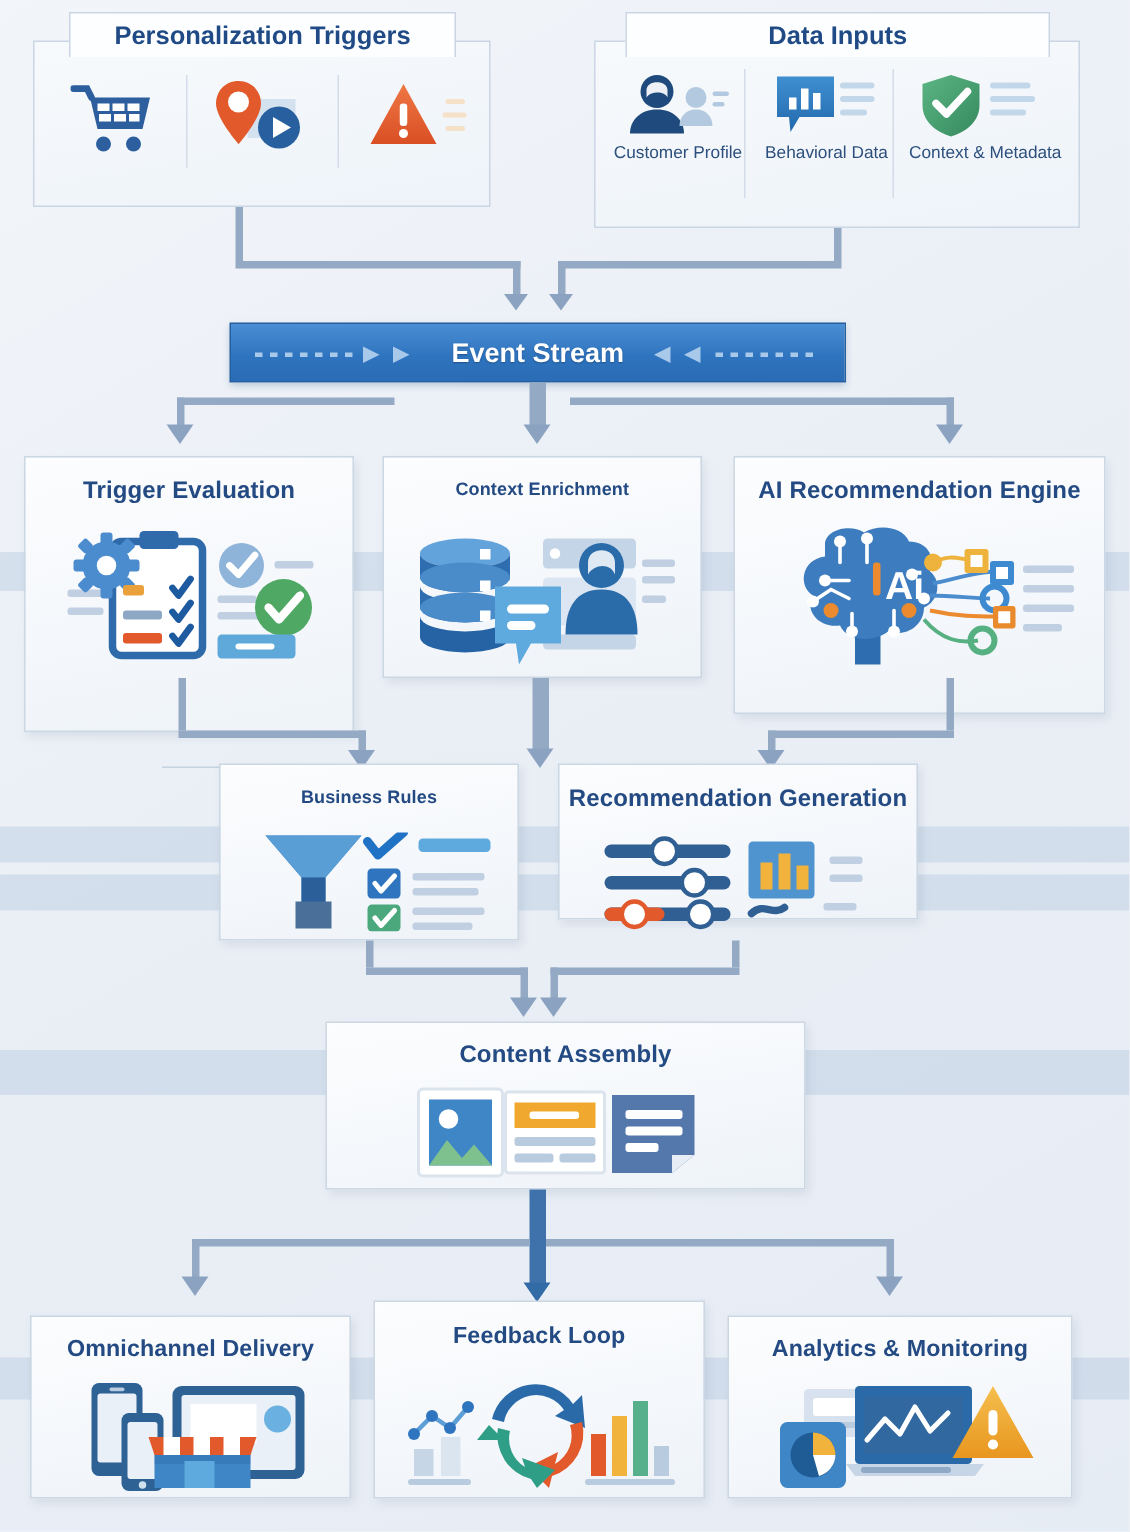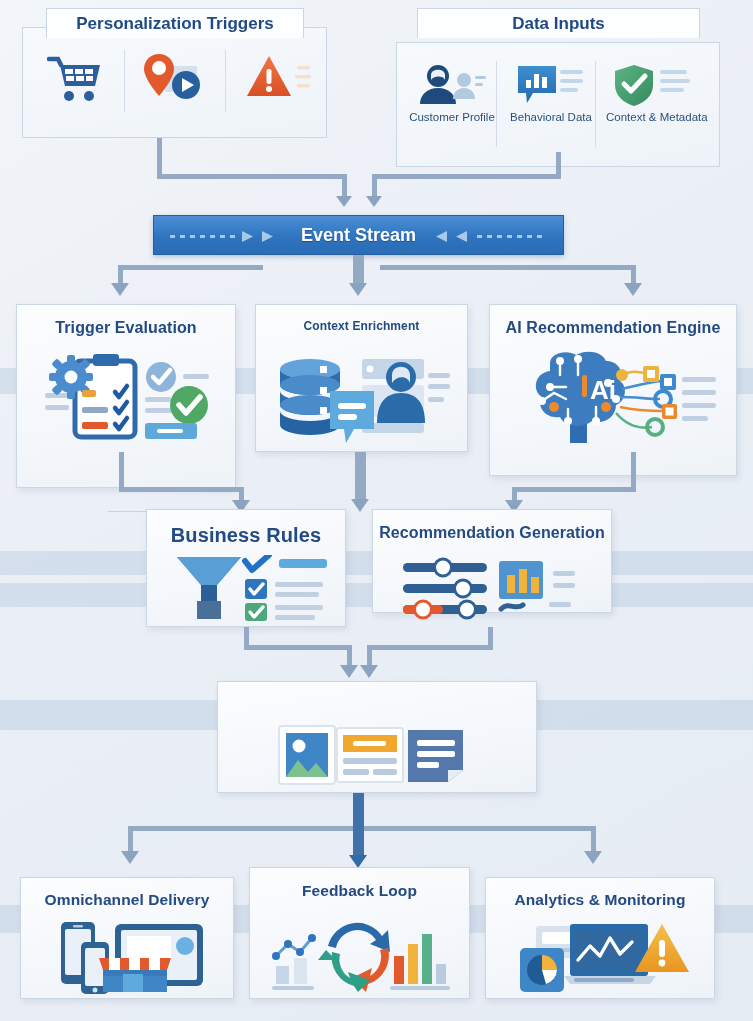--- a/index.html
+++ b/index.html
@@ -147,21 +147,21 @@
         <rect x="52" y="14" width="13" height="3.4" rx="1.7" fill="#f5e0c8"></rect>
         <rect x="50" y="23" width="16" height="3.4" rx="1.7" fill="#f5e0c8"></rect>
         <rect x="52" y="32" width="13" height="3.4" rx="1.7" fill="#f5e0c8"></rect>
       </svg>
     </div>
   </div>
   <div class="group-tab" style="left:46px; top:8px; width:258px; height:30px;">
     <span>Personalization Triggers</span>
   </div>
 
-  <div class="group-frame" style="left:396px; top:42px; width:324px; height:125px;">
+  <div class="group-frame" style="left:396px; top:27px; width:324px; height:125px;">
     <div class="vsep" style="left:99px; top:18px; height:86px;"></div>
     <div class="vsep" style="left:198px; top:18px; height:86px;"></div>
 
     <div class="art" style="left:20px; top:20px; width:70px; height:42px;">
       <svg width="70" height="42" viewBox="0 0 70 42">
         <circle cx="21" cy="13" r="11" fill="#1f4a7d"></circle>
         <path d="M21 25 C10 25 3 32 3 41 L39 41 C39 32 32 25 21 25 Z" fill="#1f4a7d"></path>
         <path d="M14 12 C14 5 28 5 28 12 L28 17 C26 12 16 13 14 17 Z" fill="#ffffff" opacity=".92"></path>
         <circle cx="47" cy="17" r="7" fill="#b3c9e0"></circle>
         <path d="M47 25 C40 25 36 30 36 36 L58 36 C58 30 54 25 47 25Z" fill="#b3c9e0"></path>
@@ -417,21 +417,21 @@
 
   <div class="conn" style="left:631px; top:452px; width:5px; height:35px;"></div>
   <div class="conn" style="left:512px; top:487px; width:124px; height:5px;"></div>
   <div class="conn" style="left:512px; top:487px; width:5px; height:14px;"></div>
   <div class="arrowhead" style="left:505px; top:500px;"></div>
 
   <div class="halo" style="left:0px; top:551px; width:753px; height:24px;"></div>
   <div class="halo" style="left:0px; top:583px; width:753px; height:24px;"></div>
 
   <div class="panel" style="left:146px; top:509px; width:200px; height:118px;">
-    <div class="panel-title" style="top:14px; font-size:20px;">
+    <div class="panel-title" style="top:14px; font-size:12px;">
       <span>Business Rules</span>
     </div>
     <div class="art" style="left:28px; top:45px; width:154px; height:66px;">
       <svg width="154" height="66" viewBox="0 0 154 66">
         <path d="M2 2 H66 L42 30 V50 H26 V30 Z" fill="#3f86c7"></path>
         <path d="M2 2 H66 L42 30 H26 Z" fill="#5a9ed6"></path>
         <path d="M26 30 H42 V50 H26 Z" fill="#2a5f99"></path>
         <rect x="22" y="46" width="24" height="18" fill="#4a7099"></rect>
         <path d="M70 6 l7 9 l17 -15" stroke="#1f72c4" stroke-width="6" fill="none" stroke-linecap="round" stroke-linejoin="round"></path>
         <rect x="104" y="4" width="48" height="9" rx="3" fill="#5ea9de"></rect>
@@ -481,20 +481,23 @@
   <div class="arrowhead" style="left:340px; top:665px;"></div>
 
   <div class="conn" style="left:488px; top:627px; width:5px; height:18px;"></div>
   <div class="conn" style="left:367px; top:645px; width:126px; height:5px;"></div>
   <div class="conn" style="left:367px; top:645px; width:5px; height:21px;"></div>
   <div class="arrowhead" style="left:360px; top:665px;"></div>
 
   <div class="halo" style="left:0px; top:700px; width:753px; height:30px;"></div>
 
   <div class="panel" style="left:217px; top:681px; width:320px; height:112px;">
+    <div class="panel-title" style="top:13px; font-size:16px;">
+      <span>Content Assembly</span>
+    </div>
     <div class="art" style="left:57px; top:42px; width:200px; height:62px;">
       <svg width="200" height="62" viewBox="0 0 200 62">
         <rect x="4" y="2" width="56" height="58" rx="3" fill="#ffffff" stroke="#dbe3ec" stroke-width="2"></rect>
         <rect x="11" y="9" width="42" height="44" fill="#3f86c7"></rect>
         <circle cx="24" cy="22" r="6.5" fill="#ffffff"></circle>
         <path d="M11 53 l12 -17 l10 12 l8 -9 l12 14 Z" fill="#7fc08f"></path>
         <rect x="62" y="4" width="66" height="54" rx="2" fill="#ffffff" stroke="#dbe3ec" stroke-width="2"></rect>
         <rect x="68" y="11" width="54" height="17" fill="#f0a92e"></rect>
         <rect x="78" y="17" width="33" height="5" rx="2" fill="#ffffff"></rect>
         <rect x="68" y="34" width="54" height="6" rx="2" fill="#b9cbde"></rect>

